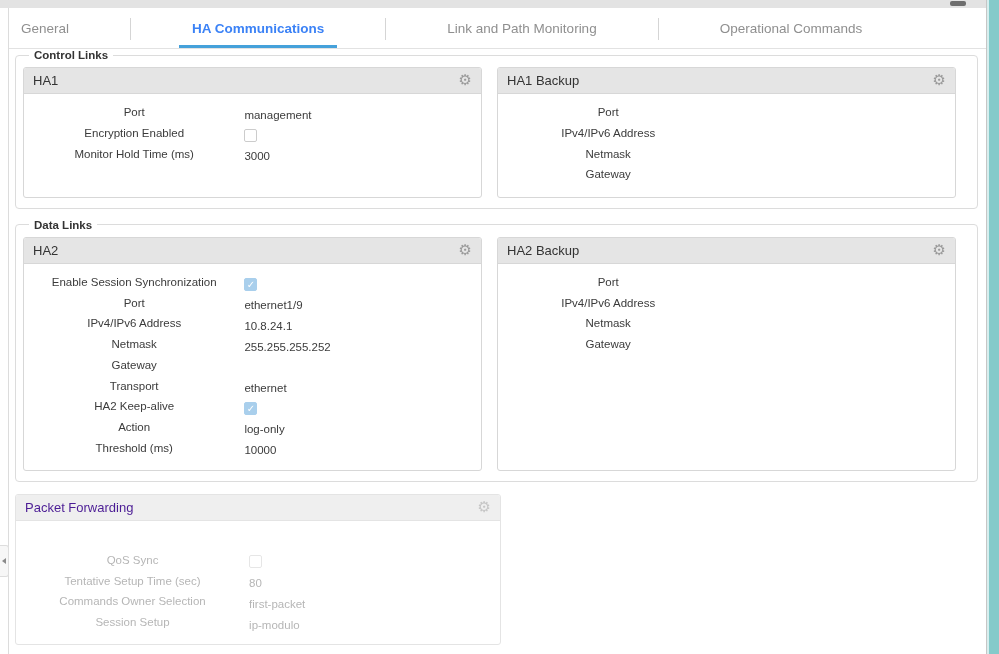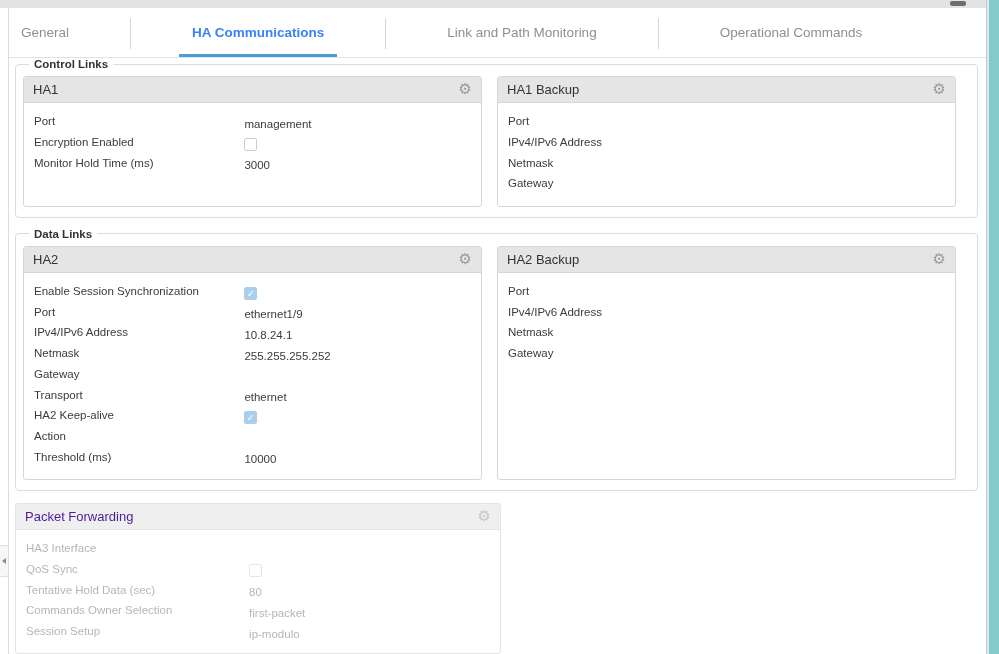--- a/index.html
+++ b/index.html
@@ -47,21 +47,21 @@
     display: flex; align-items: center; justify-content: center;
     cursor: pointer;
   }
   .collapse-handle .tri {
     width: 0; height: 0;
     border-top: 3px solid transparent; border-bottom: 3px solid transparent;
     border-right: 4px solid #8a8a8a;
   }
   
   .tabbar {
-    display: flex; align-items: stretch; height: 50px;
+    display: flex; align-items: stretch; height: 41px;
     border-bottom: 1px solid #e2e2e2;
     padding-left: 0;
     gap: 48px;
   }
   .tab {
     font-size: 13.5px; color: #8f8f8f;
     padding: 0 13px; display: flex; align-items: center;
     cursor: pointer; border-bottom: 3px solid transparent; padding-top: 3px;
     white-space: nowrap;
   }
@@ -96,21 +96,21 @@
     display: flex; align-items: center; padding: 0 9px;
   }
   .panel-title { font-size: 13px; color: #333; flex: 1; }
   .gear {
     color: #9a9a9a; font-size: 15px; line-height: 1;
     font-family: "DejaVu Sans", sans-serif; cursor: pointer;
   }
   .panel-body { padding: 8px 10px 12px 10px; flex: 1; }
   .frow { display: flex; align-items: center; min-height: 20.7px; }
   .flabel {
-    flex: 0 0 47%; text-align: left;
+    flex: 0 0 47%; text-align: center;
     font-size: 11.5px; color: #3b3b3b; padding-right: 5px;
   }
   .fvalue {
     flex: 1; text-align: left; font-size: 11.5px; color: #3b3b3b;
     padding-left: 5px; display: flex; align-items: flex-end; min-height: 17px;
   }
   .checkbox {
     width: 13px; height: 13px; border: 1px solid #ccc; border-radius: 2px;
     background: #fff; display: inline-block; cursor: pointer;
     font-size: 10px; line-height: 12px; text-align: center; color: transparent;
@@ -260,20 +260,23 @@
                 </span>
               </div>
               <div class="frow">
                 <span class="flabel">HA2 Keep-alive</span>
                 <span class="fvalue">
                   <span class="checkbox checked">✓</span>
                 </span>
               </div>
               <div class="frow">
                 <span class="flabel">Action</span>
+                <span class="fvalue">
+                  <span>log-only</span>
+                </span>
               </div>
               <div class="frow">
                 <span class="flabel">Threshold (ms)</span>
                 <span class="fvalue">
                   <span>10000</span>
                 </span>
               </div>
             </div>
           </div>
           <div class="panel">
@@ -311,33 +314,32 @@
         </div>
       </fieldset>
       <div class="pf-wrap">
         <div class="panel disabled">
           <div class="panel-header">
             <span class="panel-title">Packet Forwarding</span>
             <span class="gear">⚙</span>
           </div>
           <div class="panel-body">
             <div class="frow">
-              <span class="flabel">HA3 Interface</span>
               <span class="fvalue">
                 <span></span>
               </span>
             </div>
             <div class="frow">
               <span class="flabel">QoS Sync</span>
               <span class="fvalue">
                 <span class="checkbox"></span>
               </span>
             </div>
             <div class="frow">
-              <span class="flabel">Tentative Hold Data (sec)</span>
+              <span class="flabel">Tentative Setup Time (sec)</span>
               <span class="fvalue">
                 <span>80</span>
               </span>
             </div>
             <div class="frow">
               <span class="flabel">Commands Owner Selection</span>
               <span class="fvalue">
                 <span>first-packet</span>
               </span>
             </div>

